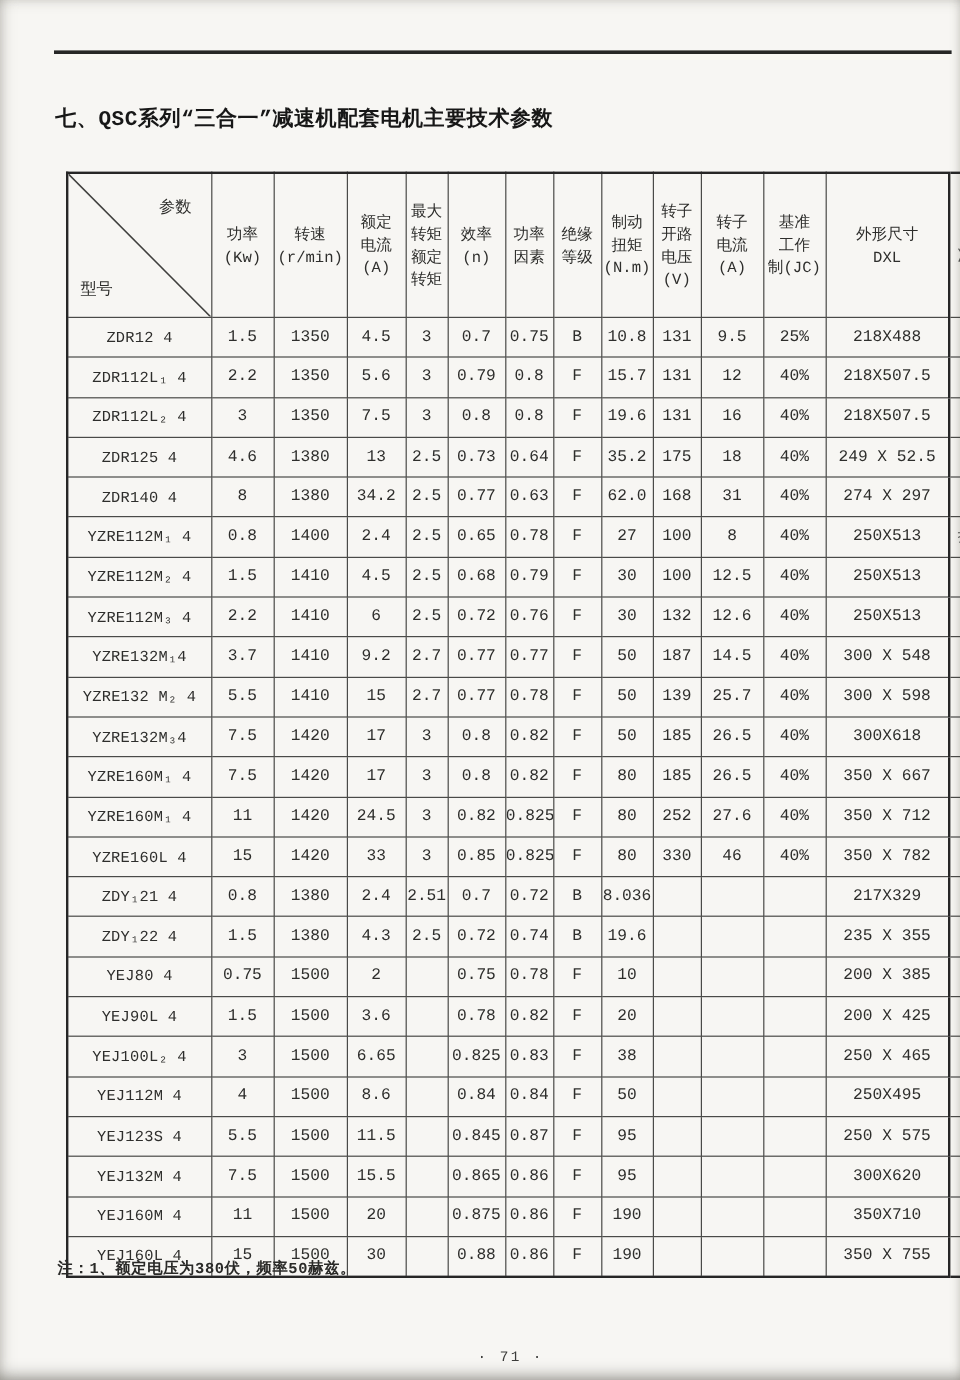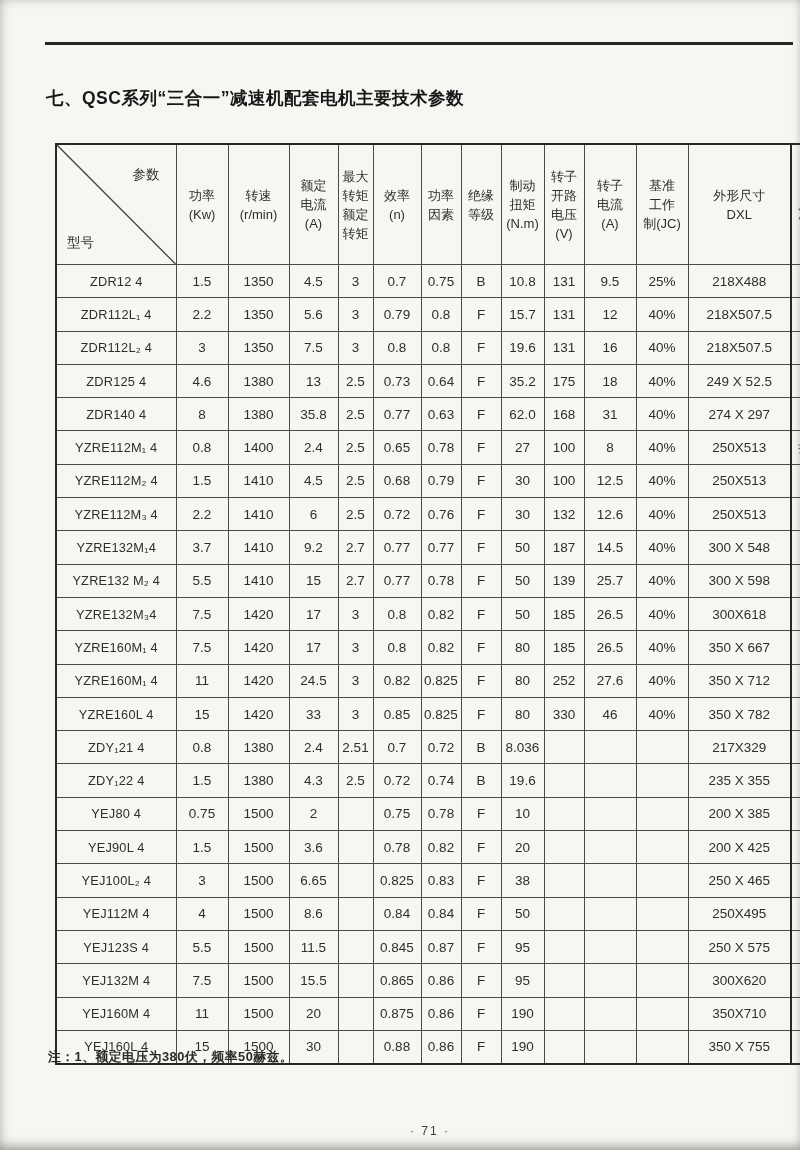--- a/index.html
+++ b/index.html
@@ -1,19 +1,19 @@
 <!DOCTYPE html>
 <html><head>
 <meta charset="utf-8">
 <style>
   html,body{margin:0;padding:0;background:#e6e5e1;}
   .page{
     position:relative;width:800px;height:1150px;overflow:hidden;
     background:#f7f6f3;color:#2b2b2b;
-    font-family:Liberation Sans, sans-serif;
+    font-family:Liberation Mono, monospace;
     box-shadow:inset 0 -9px 12px -6px rgba(105,103,97,.65),
                inset 9px 0 12px -8px rgba(140,138,130,.40),
                inset 0 8px 10px -7px rgba(150,148,140,.35),
                inset -6px 0 8px -6px rgba(150,148,140,.25);
   }
   .top-rule{position:absolute;left:45px;top:42px;width:748px;height:2.5px;background:#262626;}
   .title{
     position:absolute;left:46px;top:86px;margin:0;
     font-size:17.5px;font-weight:bold;letter-spacing:.5px;color:#171717;
   }
@@ -33,21 +33,21 @@
   .diag-svg{position:absolute;left:0;top:0;width:100%;height:100%;}
   .param-label{position:absolute;right:16px;top:20px;font-size:13.5px;margin-left:43px;}
   .model-label{position:absolute;left:10px;bottom:12px;font-size:13.5px;margin-top:47px;}
   .edge-col{border-left:2px solid #262626 !important;}
   .edge-col span{display:inline-block;margin-left:3px;font-size:11.5px;color:#4f4f4d;}
   .note{
     position:absolute;left:48px;top:1049px;margin:0;
     font-size:12.8px;font-weight:bold;letter-spacing:.5px;color:#2a2a28;text-align:center;
   }
   .page-number{
-    position:absolute;left:398px;top:1124px;width:64px;text-align:center;
+    position:absolute;left:398px;top:1124px;width:64px;
     font-size:12px;letter-spacing:2px;color:#3c3c3a;
   }
 </style>
 </head>
 <body>
 
 <div class="page">
   <div class="top-rule"></div>
 
   <h1 class="title">七、QSC系列“三合一”减速机配套电机主要技术参数</h1>
@@ -177,21 +177,21 @@
           <td class="num-cell">175</td>
           <td class="num-cell">18</td>
           <td class="num-cell">40%</td>
           <td class="num-cell">249 X 52.5</td>
           <td class="edge-col"><span>F</span></td>
         </tr>
         <tr>
           <td class="model-cell">ZDR140  4</td>
           <td class="num-cell">8</td>
           <td class="num-cell">1380</td>
-          <td class="num-cell">35.8</td>
+          <td class="num-cell">34.2</td>
           <td class="num-cell">2.5</td>
           <td class="num-cell">0.77</td>
           <td class="num-cell">0.63</td>
           <td class="num-cell">F</td>
           <td class="num-cell">62.0</td>
           <td class="num-cell">168</td>
           <td class="num-cell">31</td>
           <td class="num-cell">40%</td>
           <td class="num-cell">274 X 297</td>
           <td class="edge-col"><span>F</span></td>

